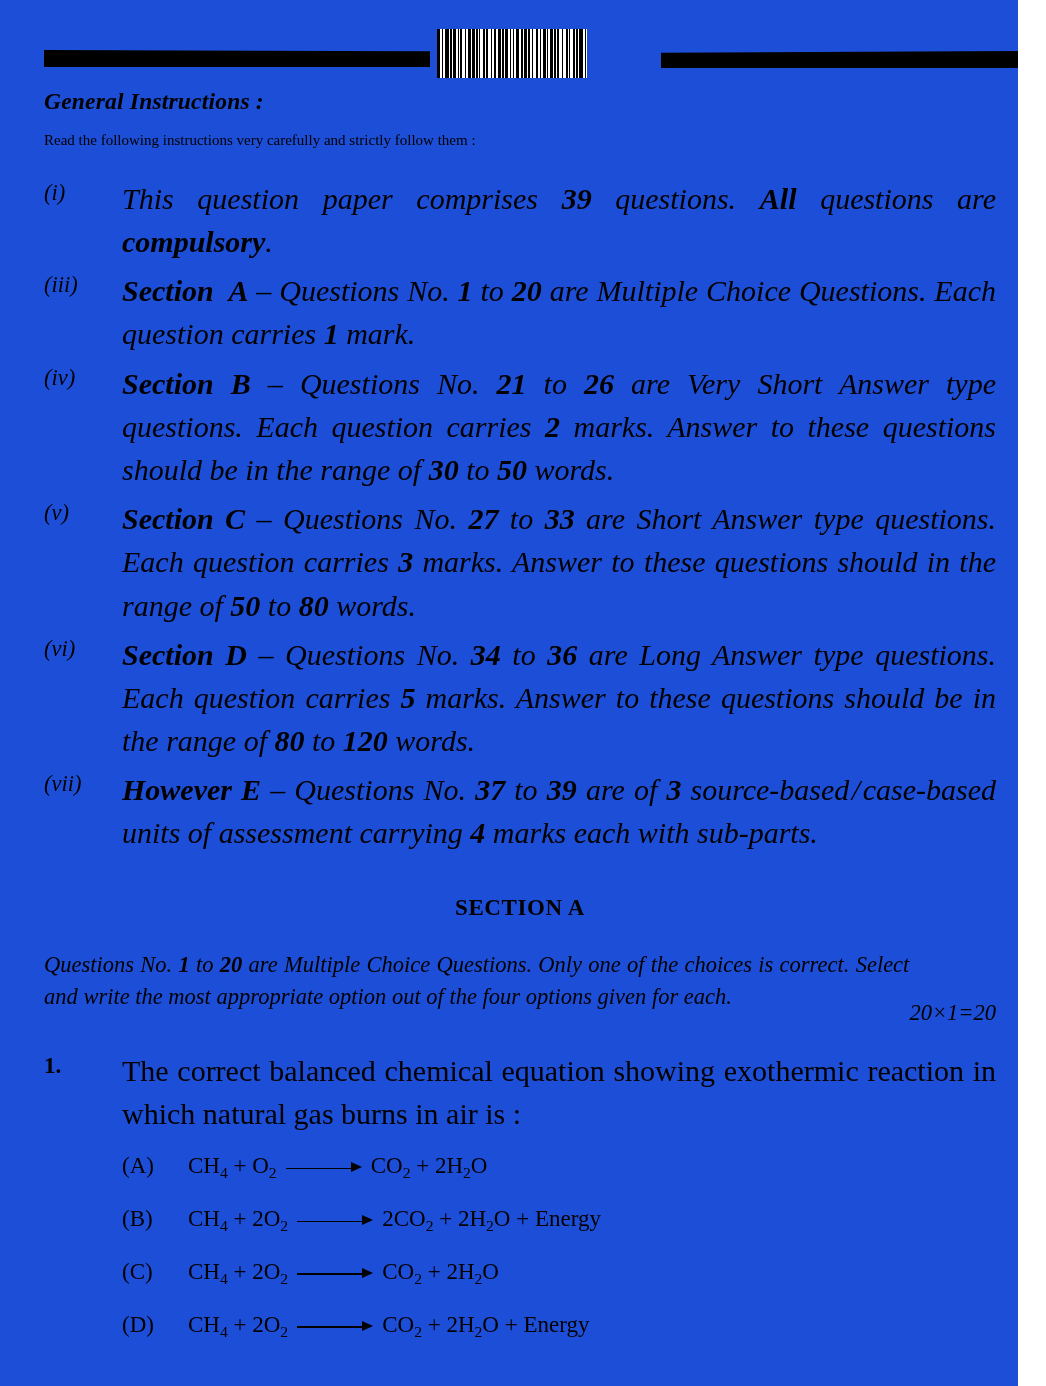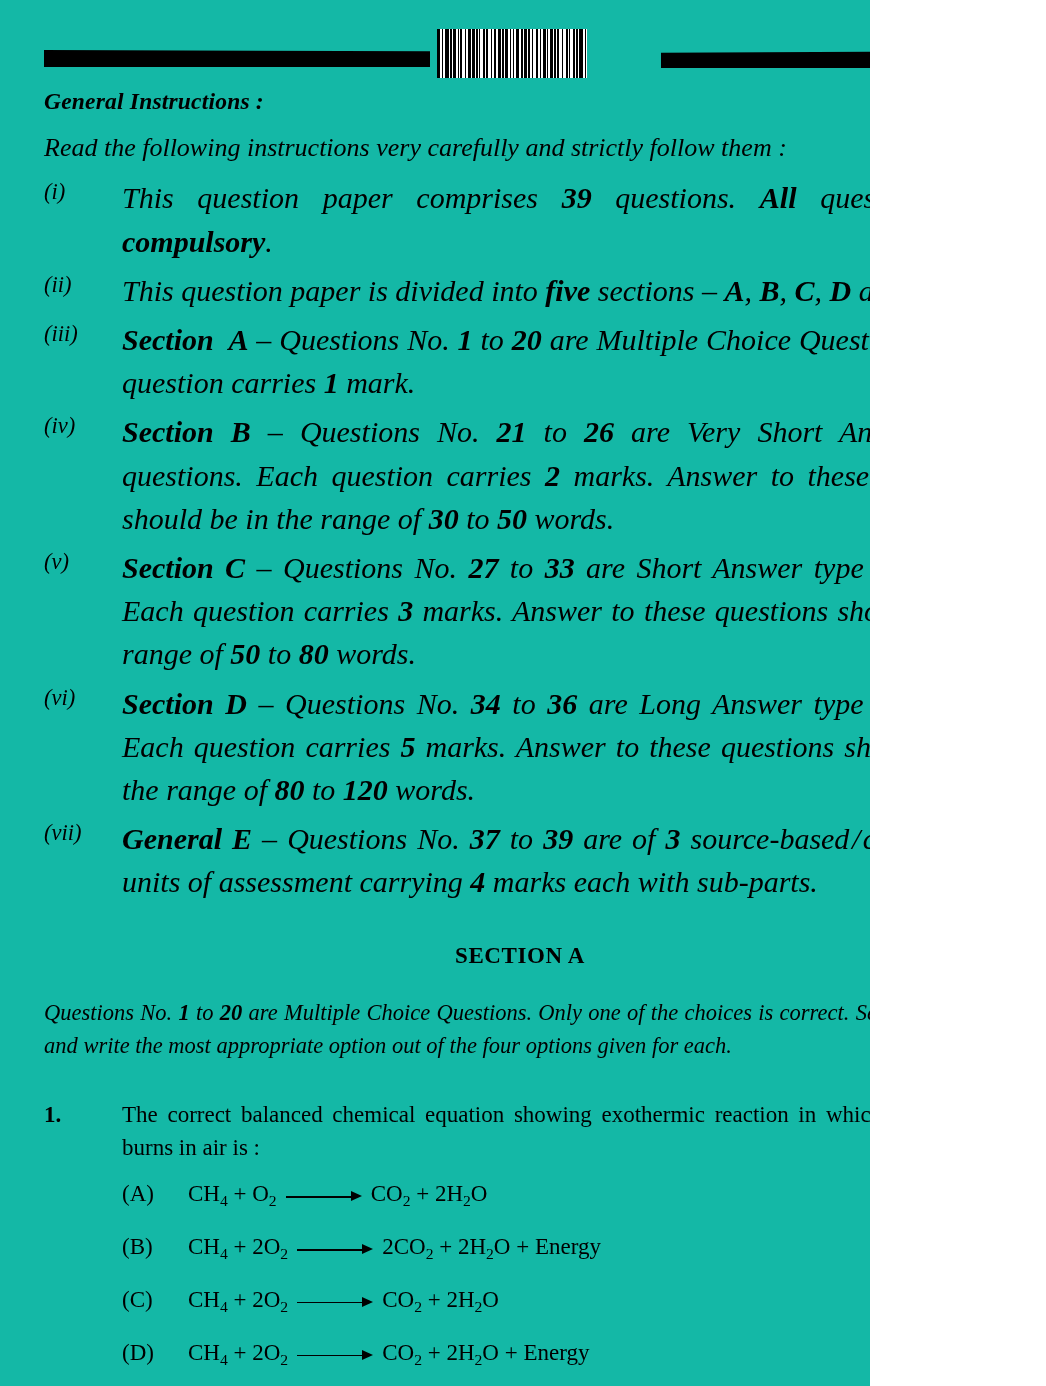--- a/index.html
+++ b/index.html
@@ -6,23 +6,23 @@
     margin: 0;
     padding: 0;
     background: #ffffff;
   }
   body {
     font-family: "Liberation Serif", "DejaVu Serif", serif;
     color: #000000;
   }
   #page {
     position: relative;
-    width: 870px;
+    width: 1018px;
     height: 1386px;
-    background: #14b8a6;
+    background: #1d4ed8;
     overflow: hidden;
   }
 
   
   .header-zone {
     position: absolute;
     left: 0;
     top: 0;
     width: 1046px;
     height: 82px;
@@ -72,24 +72,23 @@
   .gen-title {
     font-weight: bold;
     font-style: italic;
     font-size: 23.5px;
     line-height: 1.3;
     letter-spacing: 0.2px;
     margin: 0 0 13px 0;
   }
 
   .lead {
-    font-style: italic;
-    font-size: 26px;
+    font-size: 15px;
     line-height: 1.42;
-    margin: 0 0 10px 0;
+    margin: 0 0 26px 0;
   }
 
   .instructions {
     margin: 0;
     padding: 0;
     list-style: none;
   }
   .ins-row {
     display: flex;
     align-items: flex-start;
@@ -145,21 +144,21 @@
     align-items: flex-start;
   }
   .q-num {
     flex: 0 0 78px;
     font-weight: bold;
     font-size: 23px;
     line-height: 1.45;
   }
   .q-text {
     flex: 1 1 auto;
-    font-size: 23px;
+    font-size: 30px;
     line-height: 1.45;
     text-align: justify;
     text-justify: inter-word;
   }
 
   .options {
     margin: 14px 0 0 78px;
   }
   .opt-row {
     display: flex;
@@ -358,26 +357,20 @@
 
     <div class="instructions">
 
       <div class="ins-row">
         <div class="ins-label">(i)</div>
         <div class="ins-body">
           This question paper comprises <b>39</b> questions. <b>All</b> questions are <b>compulsory</b>.
         </div>
       </div>
 
-      <div class="ins-row">
-        <div class="ins-label">(ii)</div>
-        <div class="ins-body">
-          This question paper is divided into <b>five</b> sections – <b>A</b>, <b>B</b>, <b>C</b>, <b>D</b> and <b>E</b>.
-        </div>
-      </div>
 
       <div class="ins-row">
         <div class="ins-label">(iii)</div>
         <div class="ins-body">
           <b>Section&nbsp; A</b> – Questions No. <b>1</b> to <b>20</b> are Multiple Choice Questions. Each question carries <b>1</b> mark.
         </div>
       </div>
 
       <div class="ins-row">
         <div class="ins-label">(iv)</div>
@@ -396,21 +389,21 @@
       <div class="ins-row">
         <div class="ins-label">(vi)</div>
         <div class="ins-body">
           <b>Section D</b> – Questions No. <b>34</b> to <b>36</b> are Long Answer type questions. Each question carries <b>5</b> marks. Answer to these questions should be in the range of <b>80</b> to <b>120</b> words.
         </div>
       </div>
 
       <div class="ins-row">
         <div class="ins-label">(vii)</div>
         <div class="ins-body">
-          <b>General E</b> – Questions No. <b>37</b> to <b>39</b> are of <b>3</b> source-based / case-based units of assessment carrying <b>4</b> marks each with sub-parts.
+          <b>However E</b> – Questions No. <b>37</b> to <b>39</b> are of <b>3</b> source-based / case-based units of assessment carrying <b>4</b> marks each with sub-parts.
         </div>
       </div>
 
 
     </div>
 
     <div class="section-head">SECTION A</div>
 
     <div class="secintro">
       <span class="marks">20×1=20</span>

